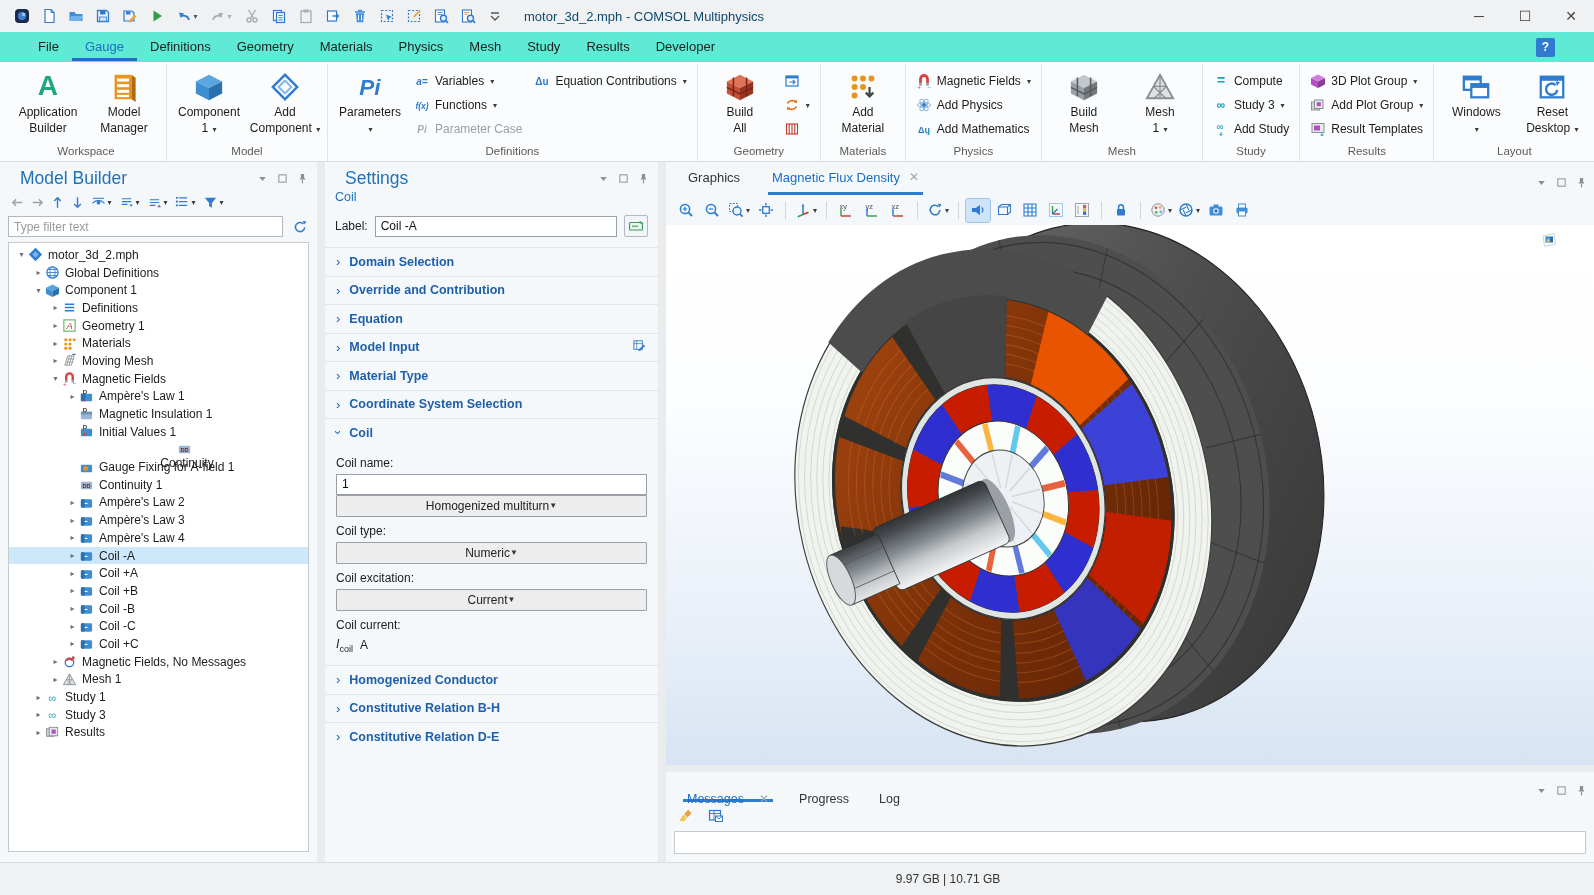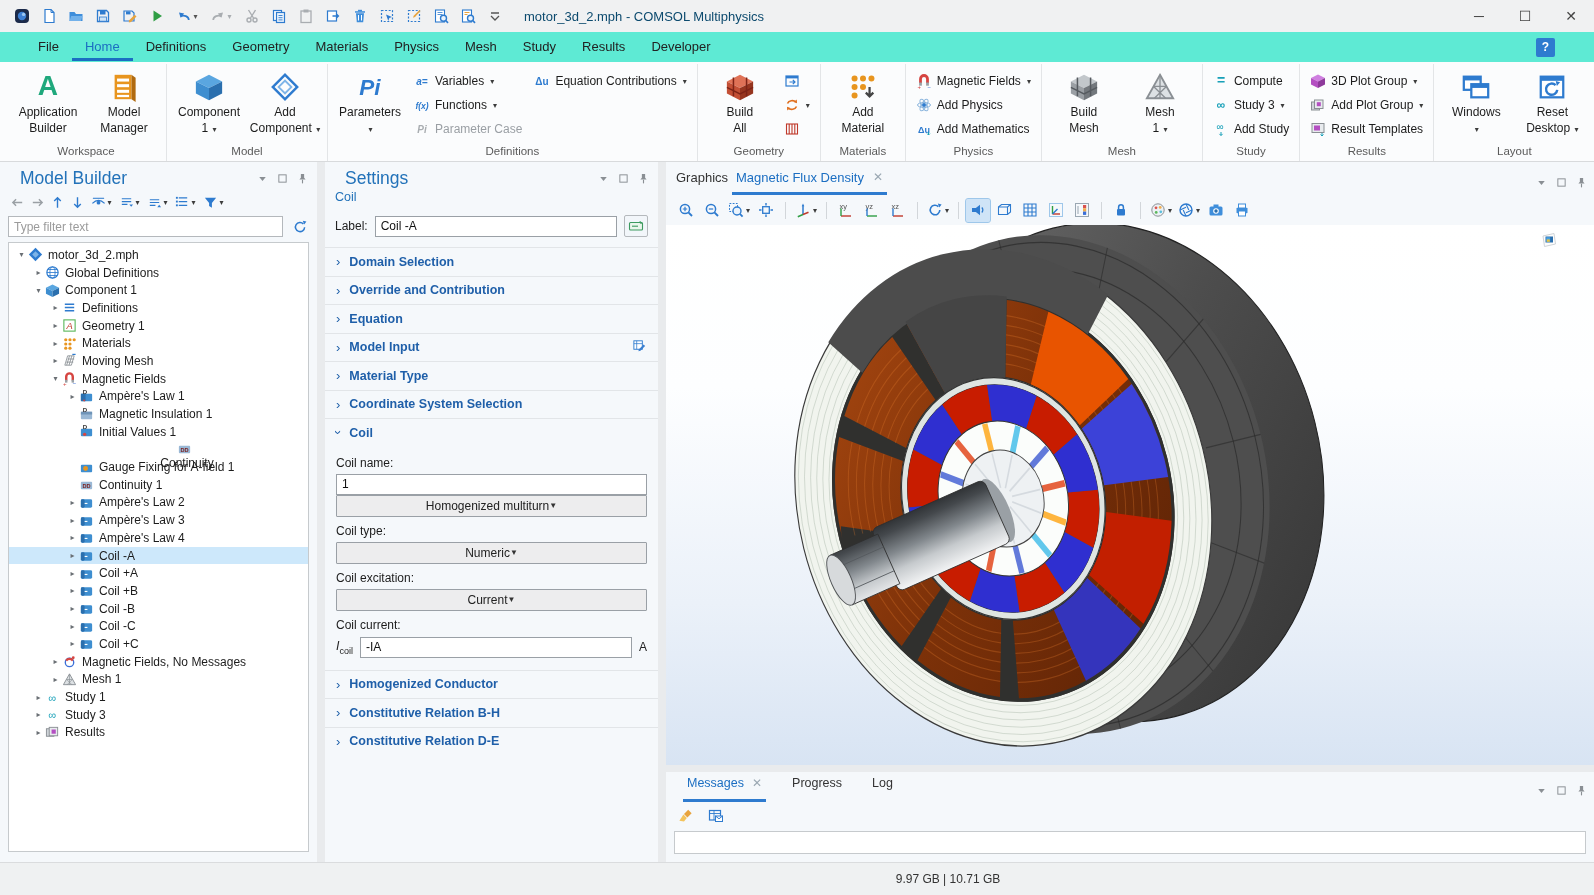--- a/index.html
+++ b/index.html
@@ -76,38 +76,38 @@
   .combo { height:22px; background:#ededee; border:1px solid #9aa0a6; display:flex; align-items:center; justify-content:center; padding:0 7px; font-size:12px; border-radius:1px; }
   .combo .dd { font-size:8px; color:#333; }
   .cur-row { display:flex; align-items:center; gap:7px; padding-top:1px; }
   .cur-sym { font-style:italic; font-size:12.5px; flex:none; }
   .cur-sym sub { font-size:9px; font-style:normal; }
   .cur-row .text-input { flex:1; }
   .settings-rest { flex:1; background:#f5f8fb; }
 
   
   .gtabs { height:33px; display:flex; align-items:stretch; padding:0 6px; }
-  .gtab { font-size:13px; color:#333; padding:8px 4px 0; margin:0 0; display:flex; gap:9px; align-items:flex-start; border-bottom:3px solid transparent; }
+  .gtab { font-size:13px; color:#333; padding:8px 4px 0; margin:0 12px; display:flex; gap:9px; align-items:flex-start; border-bottom:3px solid transparent; }
   .gtab.active { color:#1b6ec2; border-bottom-color:#2e7bcf; }
   .tab-close { color:#9aa7b2; font-size:12px; }
   .gtoolbar { height:30px; display:flex; align-items:center; gap:2px; padding:0 8px; }
   .gsep { width:1px; height:17px; background:#d2d6da; margin:0 5px; }
   .gbtn { min-width:24px; height:23px; display:flex; align-items:center; justify-content:center; border-radius:2px; padding:0 2px; }
   .gbtn.active { background:#cfe4f7; outline:1px solid #9ec7ea; }
   .gbtn .caret { margin-left:2px; }
   .viewport { flex:1; position:relative; overflow:hidden;
       background:linear-gradient(180deg,#ffffff 0%,#fdfeff 30%,#ebf1f9 70%,#d8e4f3 100%); }
   .viewport svg.scene { position:absolute; inset:0; }
   .corner-icon { position:absolute; top:7px; right:37px; }
 
   
   .gap-h { height:7px; }
   .messages { height:90px; background:#f5f8fb; display:flex; flex-direction:column; }
   .mtabs { height:30px; display:flex; align-items:stretch; padding:0 6px; }
-  .mtab { font-size:12.5px; color:#333; padding:4px 4px 0; margin:0 11px; display:flex; gap:8px; border-bottom:3px solid transparent; }
+  .mtab { font-size:12.5px; color:#333; padding:20px 4px 0; margin:0 11px; display:flex; gap:15px; border-bottom:3px solid transparent; }
   .mtab.active { color:#1b6ec2; border-bottom-color:#2e7bcf; }
   .mtoolbar { display:flex; gap:6px; padding:2px 8px; align-items:center; }
   .mbox { flex:1; margin:2px 8px 8px; background:#fff; border:1px solid #c6cacd; }
 
   
   .statusbar { height:33px; background:#eff1f2; border-top:1px solid #dadcde; position:relative; }
   .status-text { position:absolute; left:948px; top:9px; transform:translateX(-50%); font-size:12px; color:#333; }
 </style>
 </head>
 <body>
@@ -238,21 +238,21 @@
   <div class="win-controls">
     <div class="win-btn">─</div>
     <div class="win-btn">☐</div>
     <div class="win-btn">✕</div>
   </div>
 </div>
 
 <div class="menubar">
   <div id="menu-items" style="display:flex">
       <div class="menu-item">File</div>
-      <div class="menu-item active">Home</div>
+      <div class="menu-item active">Gauge</div>
       <div class="menu-item">Definitions</div>
       <div class="menu-item">Geometry</div>
       <div class="menu-item">Materials</div>
       <div class="menu-item">Physics</div>
       <div class="menu-item">Mesh</div>
       <div class="menu-item">Study</div>
       <div class="menu-item">Results</div>
       <div class="menu-item">Developer</div>
     </div>
   <div class="help-btn">?</div>
@@ -1065,21 +1065,20 @@
           <span>Homogenized multiturn</span>
           <span class="dd">▼</span>
         </div><div class="fcap">Coil type:</div><div class="combo fw">
           <span>Numeric</span>
           <span class="dd">▼</span>
         </div><div class="fcap">Coil excitation:</div><div class="combo fw">
           <span>Current</span>
           <span class="dd">▼</span>
         </div><div class="fcap">Coil current:</div><div class="cur-row">
           <span class="cur-sym">I<sub>coil</sub></span>
-          <input class="text-input" value="-IA" style="">
           <span class="unit">A</span>
         </div></div>
     <div id="sections-bottom">
         <div class="sec">
           <span class="chev">›</span>
           <span class="sec-title">Homogenized Conductor</span>
         </div>
         <div class="sec">
           <span class="chev">›</span>
           <span class="sec-title">Constitutive Relation B-H</span>

